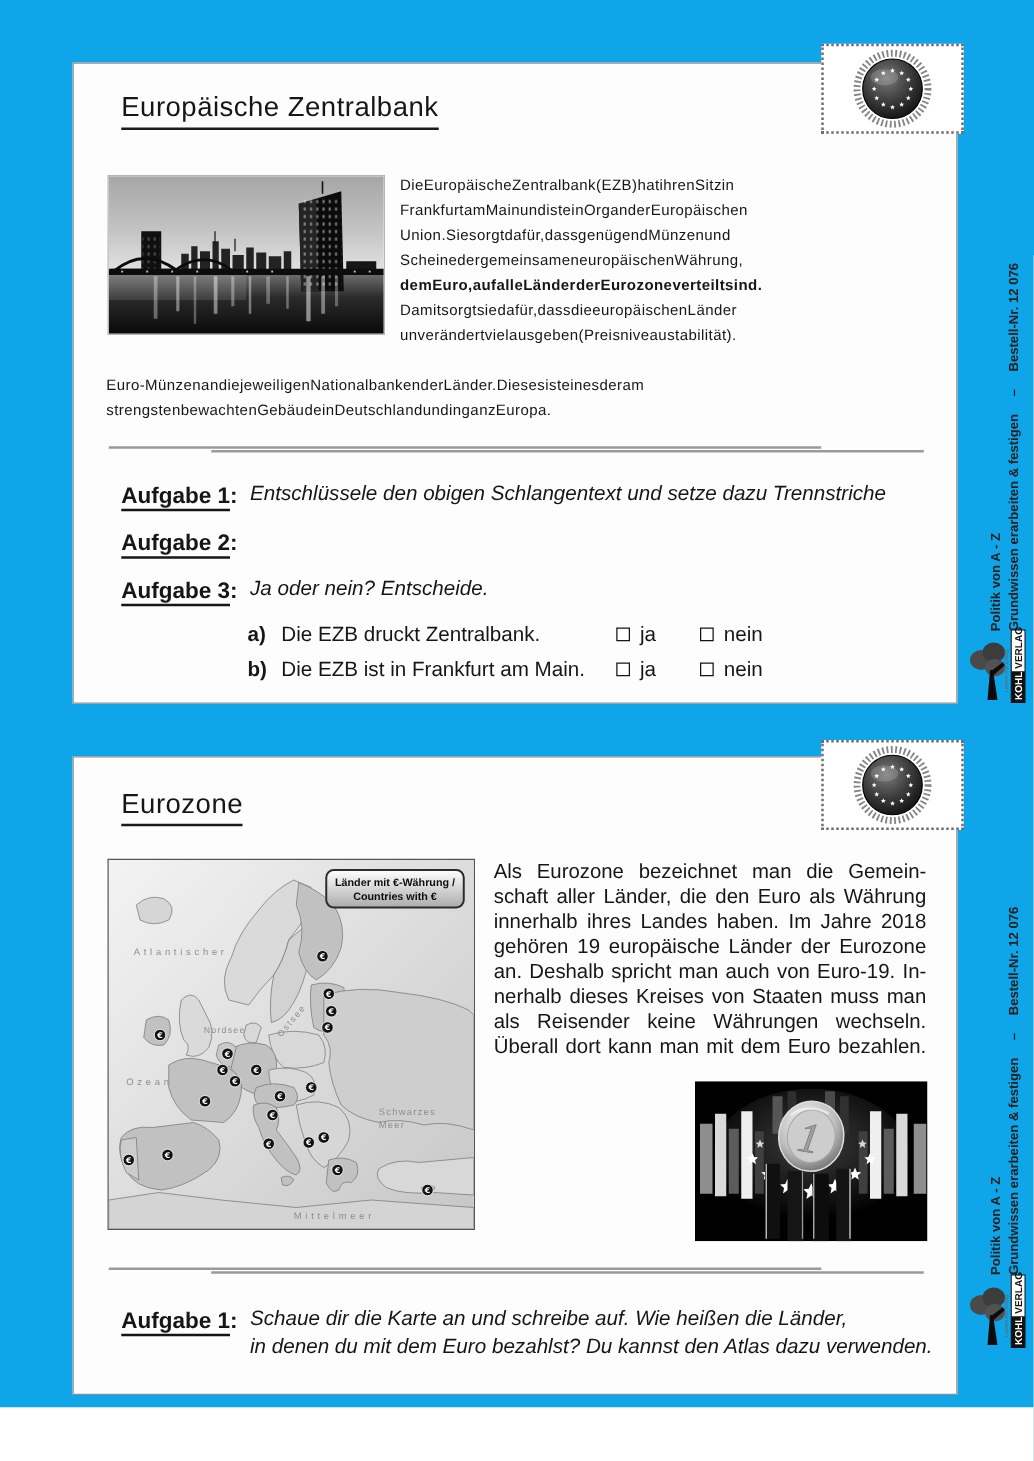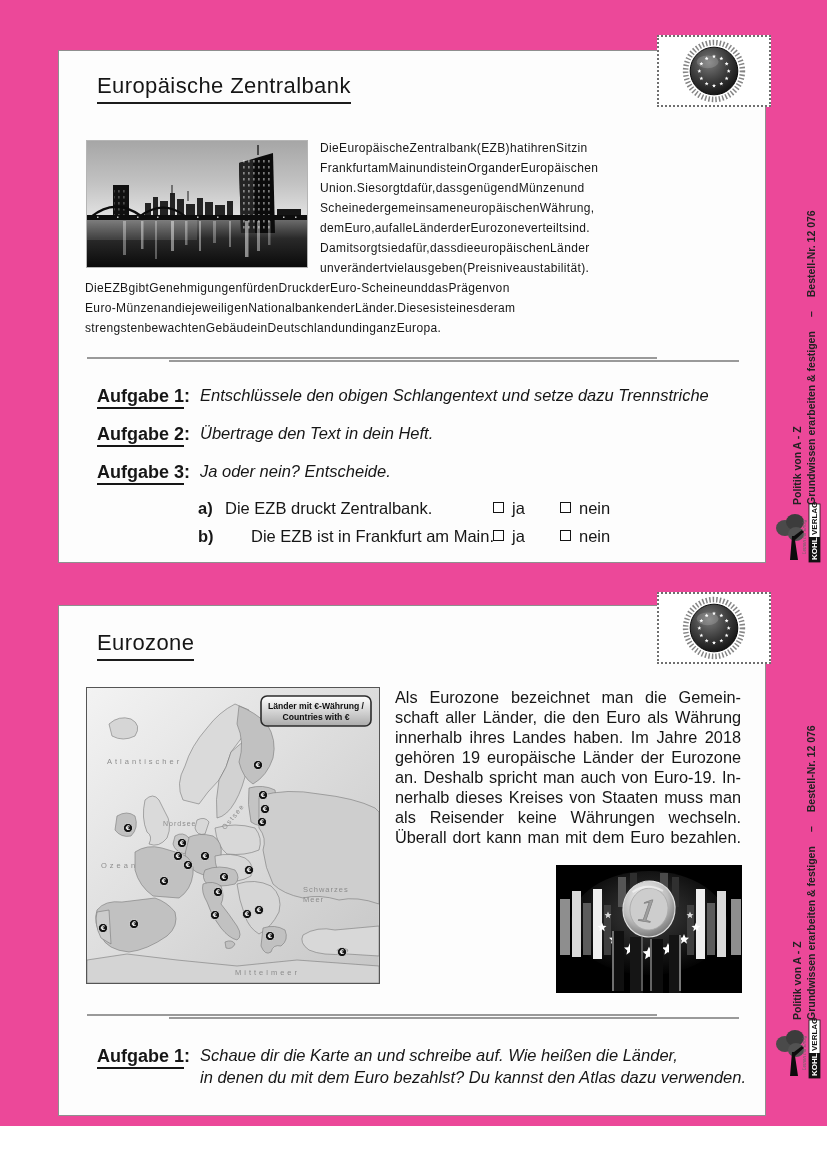--- a/index.html
+++ b/index.html
@@ -1,17 +1,17 @@
 <!DOCTYPE html>
 <html><head>
 <meta charset="utf-8">
 <style>
   html,body { margin:0; padding:0; background:#ffffff; }
   .page {
-    position:relative; width:827px; height:1126px; background:#ec4899;
+    position:relative; width:827px; height:1126px; background:#0ea5e9;
     font-family:"Liberation Sans", sans-serif; color:#161616; overflow:hidden;
   }
   .abs { position:absolute; }
   .panel {
     position:absolute; left:58px; width:708px;
     background:#fdfdfd; border:1px solid #8f8f8f; box-sizing:border-box;
   }
   .heading {
     position:absolute; font-size:22px; letter-spacing:.4px;
     border-bottom:2px solid #1c1c1c; padding-bottom:3px; white-space:nowrap;
@@ -186,48 +186,46 @@
         <rect x="181" y="80" width="2.5" height="24" opacity="0.3"></rect>
         <rect x="0" y="79" width="110" height="20" opacity="0.12"></rect>
       </g>
     </svg>
   </div>
 
   <div class="snake" style="left:320px; top:141px;">DieEuropäischeZentralbank(EZB)hatihrenSitzin</div>
   <div class="snake" style="left:320px; top:161px;">FrankfurtamMainundisteinOrganderEuropäischen</div>
   <div class="snake" style="left:320px; top:181px;">Union.Siesorgtdafür,dassgenügendMünzenund</div>
   <div class="snake" style="left:320px; top:201px;">ScheinedergemeinsameneuropäischenWährung,</div>
-  <div class="snake" style="left:320px; top:221px;">demEuro,aufalleLänderderEurozoneverteiltsind.</div>
+  <div class="snake" style="left:320px; top:221px;font-weight:bold;">demEuro,aufalleLänderderEurozoneverteiltsind.</div>
   <div class="snake" style="left:320px; top:241px;">Damitsorgtsiedafür,dassdieeuropäischenLänder</div>
   <div class="snake" style="left:320px; top:261px;">unverändertvielausgeben(Preisniveaustabilität).</div>
-  <div class="snake" style="left:85px; top:281px;">DieEZBgibtGenehmigungenfürdenDruckderEuro-ScheineunddasPrägenvon</div>
   <div class="snake" style="left:85px; top:301px;">Euro-MünzenandiejeweiligenNationalbankenderLänder.Diesesisteinesderam</div>
   <div class="snake" style="left:85px; top:321px;">strengstenbewachtenGebäudeinDeutschlandundinganzEuropa.</div>
 
   <div class="rule" style="left:87px; top:357px; width:570px;"></div>
   <div class="rule" style="left:169px; top:360px; width:570px;"></div>
 
   <div class="tlabel" style="left:97px; top:386px;"><span class="ulab">Aufgabe 1</span><span class="tsuffix">:</span></div>
   <div class="instr" style="left:200px; top:386px;">Entschlüssele den obigen Schlangentext und setze dazu Trennstriche</div>
 
   <div class="tlabel" style="left:97px; top:424px;"><span class="ulab">Aufgabe 2</span><span class="tsuffix">:</span></div>
-  <div class="instr" style="left:200px; top:424px;">Übertrage den Text in dein Heft.</div>
 
   <div class="tlabel" style="left:97px; top:462px;"><span class="ulab">Aufgabe 3</span><span class="tsuffix">:</span></div>
   <div class="instr" style="left:200px; top:462px;">Ja oder nein? Entscheide.</div>
 
   <div class="qletter" style="left:198px; top:499px;">a)</div>
   <div class="qtext" style="left:225px; top:499px;">Die EZB druckt Zentralbank.</div>
   <span class="cb" style="left:493px; top:502px;"></span>
   <div class="qopt" style="left:512px; top:499px;">ja</div>
   <span class="cb" style="left:560px; top:502px;"></span>
   <div class="qopt" style="left:579px; top:499px;">nein</div>
 
   <div class="qletter" style="left:198px; top:527px;">b)</div>
-  <div class="qtext" style="left:225px; top:527px;margin-left:26px;">Die EZB ist in Frankfurt am Main.</div>
+  <div class="qtext" style="left:225px; top:527px;">Die EZB ist in Frankfurt am Main.</div>
   <span class="cb" style="left:493px; top:530px;"></span>
   <div class="qopt" style="left:512px; top:527px;">ja</div>
   <span class="cb" style="left:560px; top:530px;"></span>
   <div class="qopt" style="left:579px; top:527px;">nein</div>
 
   <div class="heading" style="left:97px; top:630px;">Eurozone</div>
 
   <div class="imgbox" style="left:86px; top:687px; border-color:#555;">
     <svg width="292" height="295" viewBox="0 0 292 295" style="display:block">
       <defs>

